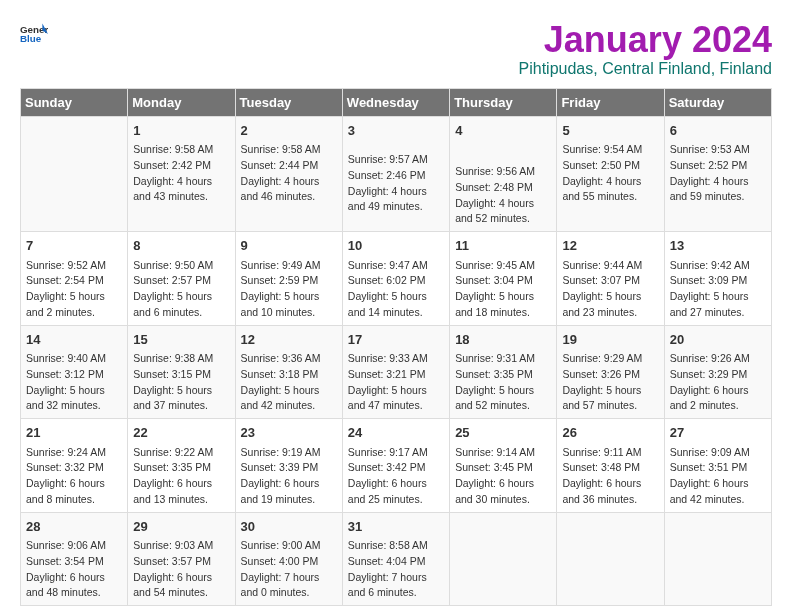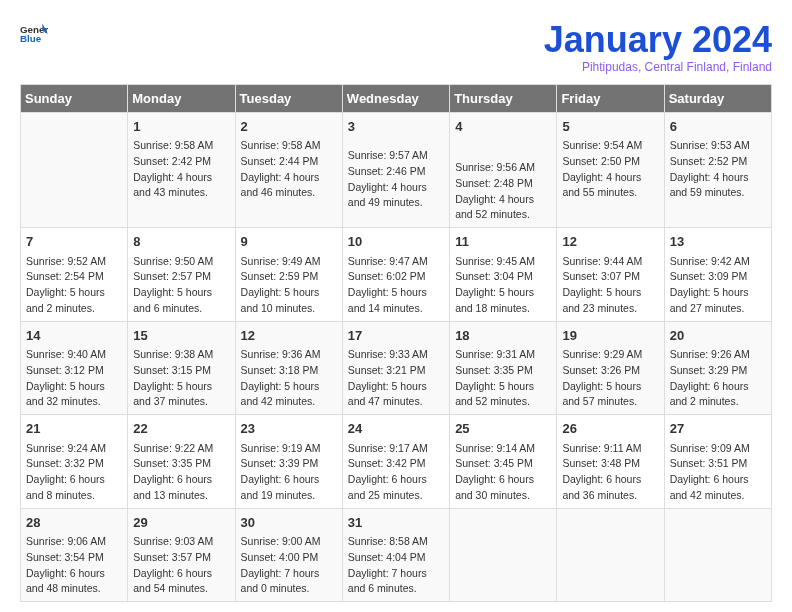--- a/index.html
+++ b/index.html
@@ -24,27 +24,27 @@
     .logo-icon {
       width: 28px;
       height: 28px;
     }
     .title-block {
       text-align: right;
     }
     .title-block h1 {
       font-size: 36px;
       font-weight: bold;
-      color: #1d4ed8;
+      color: #a21caf;
       line-height: 1.1;
     }
     .title-block h2 {
-      font-size: 12px;
+      font-size: 16px;
       font-weight: normal;
-      color: #8b5cf6;
+      color: #0f766e;
     }
     table {
       width: 100%;
       border-collapse: collapse;
       font-size: 11px;
     }
     thead tr th {
       background-color: #737373;
       color: #fff;
       padding: 6px 4px;

